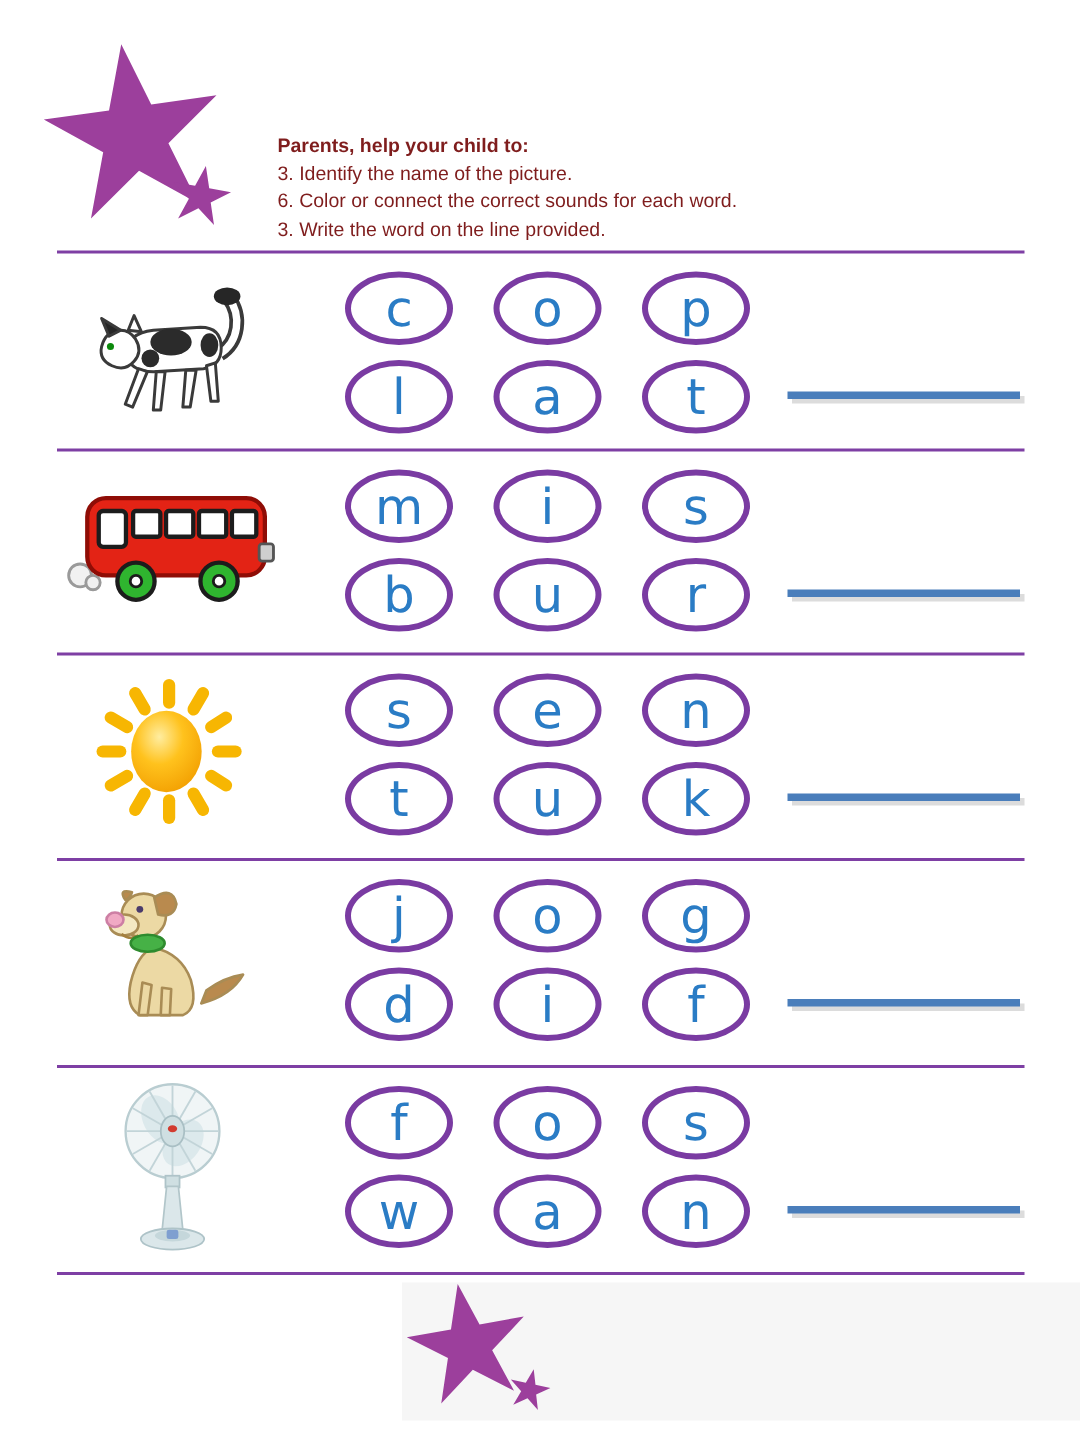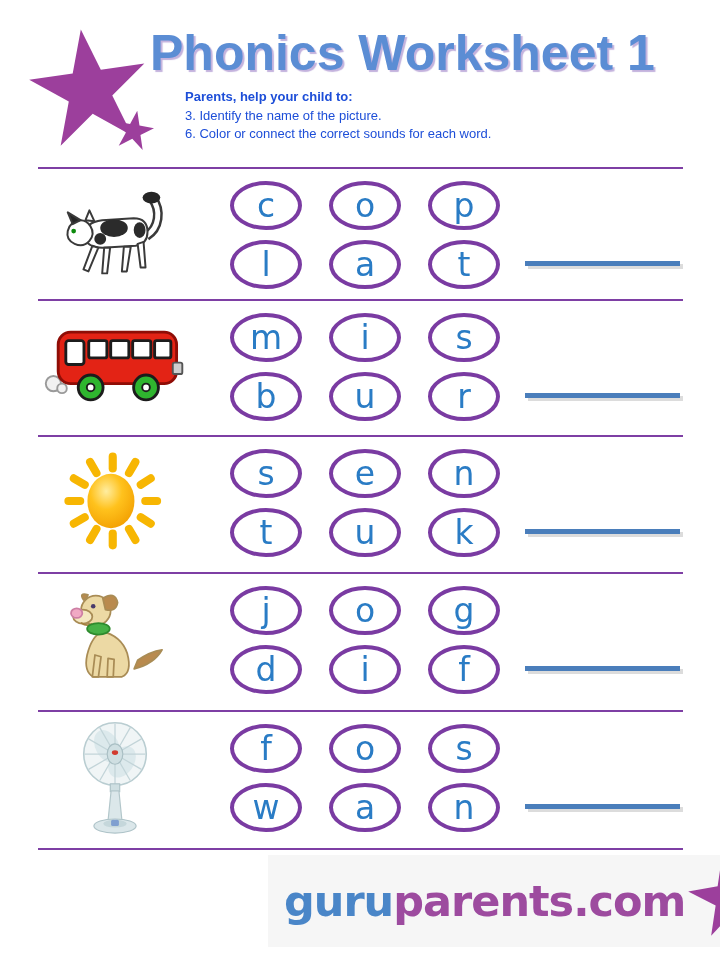--- a/index.html
+++ b/index.html
@@ -4,21 +4,21 @@
 <style>
   html,body{margin:0;padding:0;background:#fff;}
   .page{position:relative;width:720px;height:960px;background:#fff;overflow:hidden;
         font-family:"Liberation Sans",sans-serif;}
 
   
   .logo-star{position:absolute;left:14px;top:10px;width:155px;height:155px;}
   .title{position:absolute;left:150px;top:24px;font-size:50px;font-weight:bold;
          color:#5b8dd4;letter-spacing:0px;white-space:nowrap;
          text-shadow:2px 2px 1px #c3b2dd;}
-  .instructions{position:absolute;left:185px;top:88px;font-size:13px;color:#1d4ed8;
+  .instructions{position:absolute;left:185px;top:88px;font-size:13px;color:#7f1d1d;
                 line-height:18.5px;}
   .instructions .head{font-weight:bold;}
 
   
   .divider{position:absolute;left:38px;width:645px;height:2px;background:#7e3fa4;}
 
   
   .row{position:absolute;left:0;width:720px;height:132px;}
   .picture{position:absolute;left:40px;top:2px;width:150px;height:128px;
            display:flex;align-items:center;justify-content:center;}
@@ -44,26 +44,26 @@
 </head>
 <body>
 
 <div class="page">
 
   <svg class="logo-star" viewBox="0 0 150 150">
     <polygon points="50,5 61,38 95,38 67,59 78,92 50,71 22,92 33,59 5,38 39,38" fill="#9c3f9c" transform="translate(10,12) scale(1.25) rotate(-8 50 50)"></polygon>
     <polygon points="50,5 61,38 95,38 67,59 78,92 50,71 22,92 33,59 5,38 39,38" fill="#9c3f9c" transform="translate(95,95) scale(0.42) rotate(10 50 50)"></polygon>
   </svg>
 
-  <div class="title">Phonics Worksheet 1</div>
 
   <div class="instructions">
     <div class="head">Parents, help your child to:</div>
     <div>3. Identify the name of the picture.</div>
     <div>6. Color or connect the correct sounds for each word.</div>
+    <div>3. Write the word on the line provided.</div>
   </div>
 
   <div class="divider" style="top:167px"></div>
   <div class="divider" style="top:299px"></div>
   <div class="divider" style="top:435px"></div>
   <div class="divider" style="top:572px"></div>
   <div class="divider" style="top:710px"></div>
   <div class="divider" style="top:848px"></div>
 
   <div class="row" style="top:167px">
@@ -290,22 +290,19 @@
           <span class="letter">a</span>
         </div>
       <div class="oval">
           <span class="letter">n</span>
         </div>
     </div>
     <div class="write-line"></div>
   </div>
 
   <div class="footer-box">
-    <div class="brand">
-      <span class="b1">guru</span><span class="b2">parents.com</span>
-    </div>
     <svg class="footer-stars" viewBox="0 0 100 92">
       <polygon points="50,5 61,38 95,38 67,59 78,92 50,71 22,92 33,59 5,38 39,38" fill="#9c3f9c" transform="translate(-2,-4) scale(0.88) rotate(-10 50 50)"></polygon>
       <polygon points="50,5 61,38 95,38 67,59 78,92 50,71 22,92 33,59 5,38 39,38" fill="#9c3f9c" transform="translate(68,56) scale(0.30) rotate(12 50 50)"></polygon>
     </svg>
   </div>
 
 </div>
 
 </body></html>

